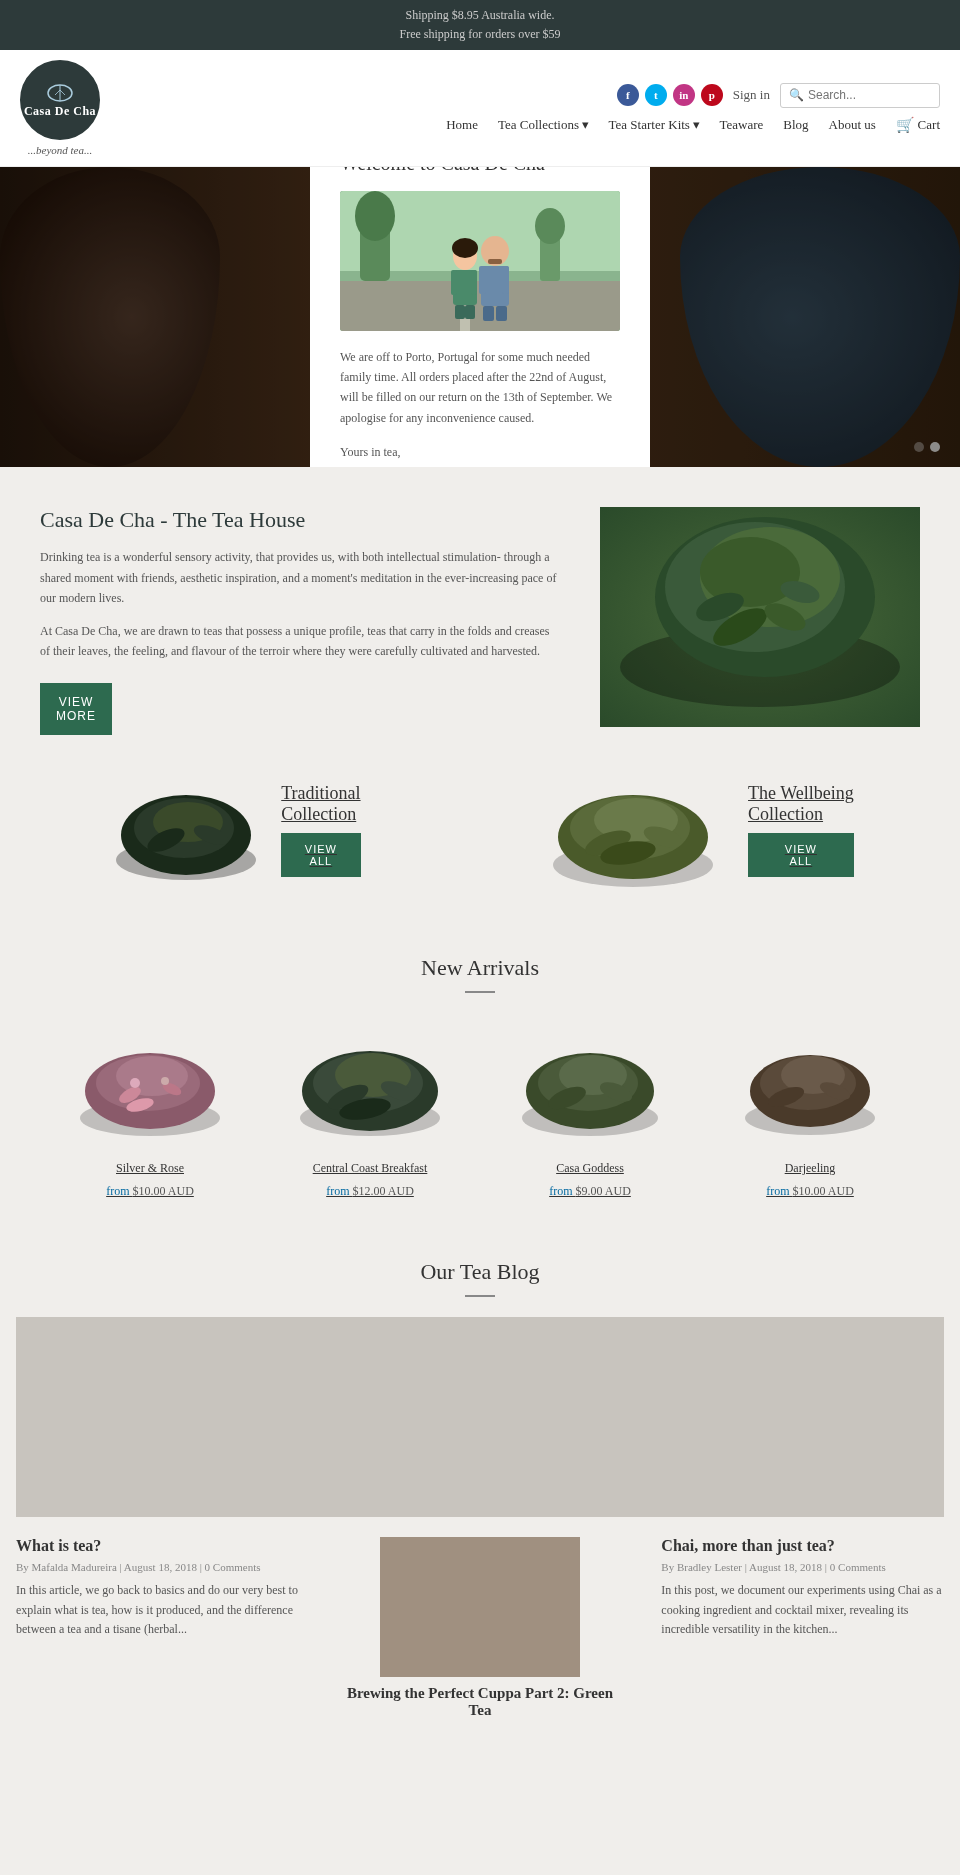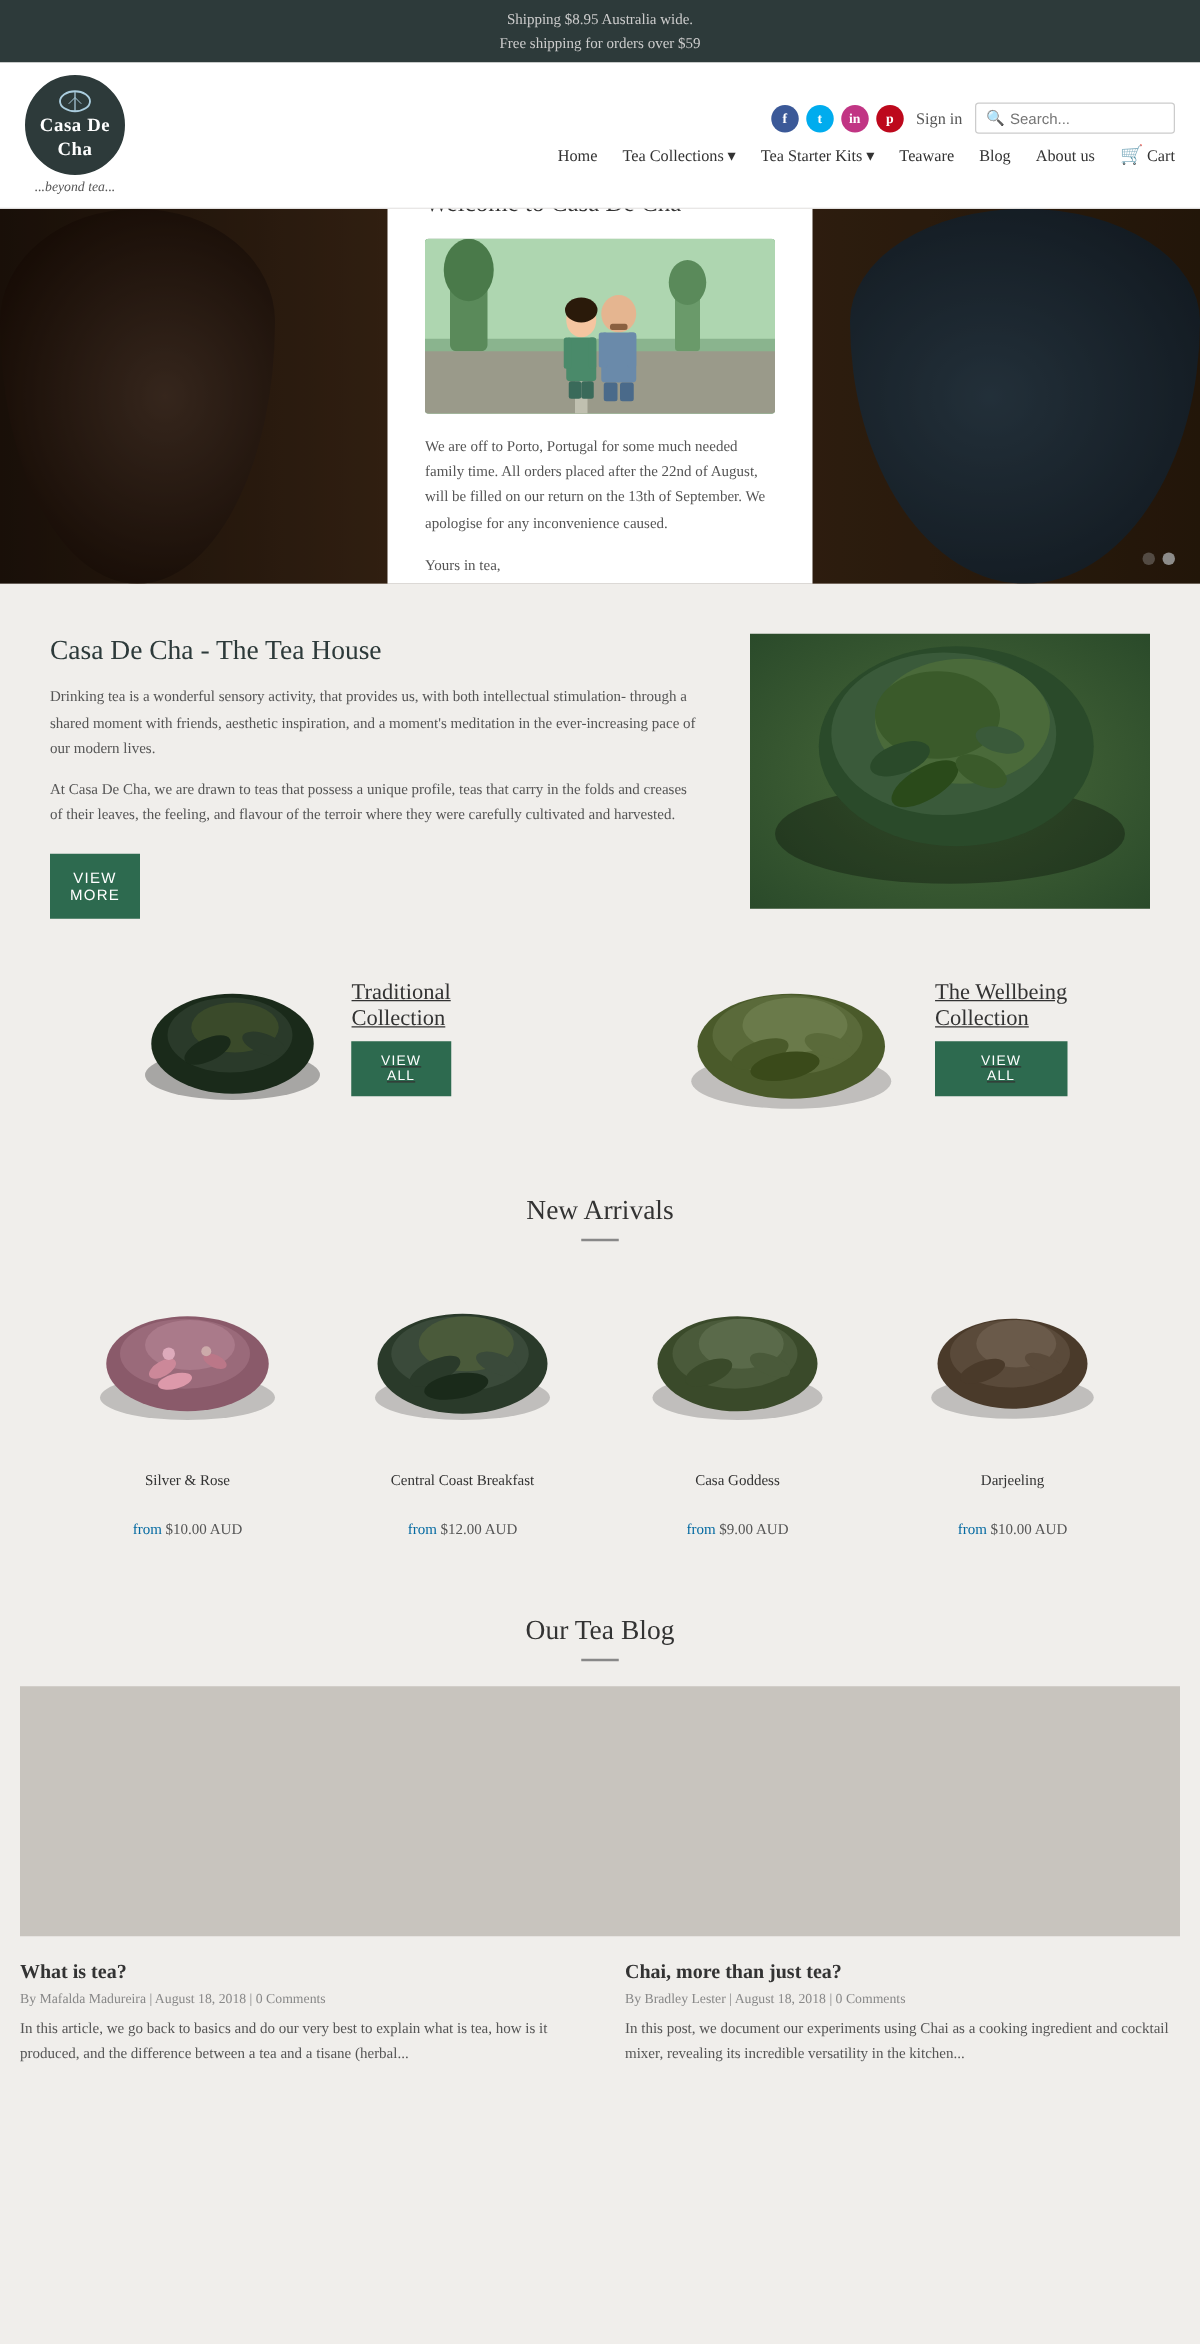--- a/index.html
+++ b/index.html
@@ -269,21 +269,22 @@
       display: flex;
       gap: 10px;
       justify-content: center;
       flex-wrap: wrap;
     }
     .product-item {
       width: 210px;
       display: flex;
       flex-direction: column;
       align-items: center;
-      gap: 24px;
+      gap: 8px;
+      text-decoration: underline;
     }
     .product-img {
       width: 180px;
       height: 140px;
       display: flex;
       align-items: center;
       justify-content: center;
     }
     .product-name {
       font-size: 12px;
@@ -377,21 +378,21 @@
 
 <div class="header">
   <div class="logo-area">
     <div class="logo-box">
       <svg width="28" height="22" viewBox="0 0 28 22">
         <ellipse cx="14" cy="11" rx="12" ry="8" fill="none" stroke="#acd" stroke-width="1.5"></ellipse>
         <line x1="14" y1="3" x2="14" y2="19" stroke="#acd" stroke-width="1"></line>
         <line x1="14" y1="8" x2="19" y2="13" stroke="#acd" stroke-width="0.8"></line>
         <line x1="14" y1="8" x2="9" y2="13" stroke="#acd" stroke-width="0.8"></line>
       </svg>
-      <span style="font-size:15px; letter-spacing:0.5px; line-height:1.3; text-align:center;">Casa De Cha</span>
+      <span style="font-size:12px; letter-spacing:0.5px; line-height:1.3; text-align:center;">Casa De Cha</span>
     </div>
     <span class="logo-tagline">...beyond tea...</span>
   </div>
 
   <div class="header-right">
     <div class="social-search">
       <div class="social-icons">
         <div class="social-icon" style="background:#3b5998;">f</div>
         <div class="social-icon twitter" style="background:#00acee;">t</div>
         <div class="social-icon" style="background:#c13584;">in</div>
@@ -642,20 +643,24 @@
     <div style="width:100%;height:200px;background:#c8c4be;margin-bottom:20px;"></div>
 
     <div class="blog-posts">
 
       <div class="blog-post">
         <h3 class="blog-title">What is tea?</h3>
         <div class="blog-meta">By Mafalda Madureira | August 18, 2018 | 0 Comments</div>
         <p class="blog-excerpt">In this article, we go back to basics and do our very best to explain what is tea, how is it produced, and the difference between a tea and a tisane (herbal...</p>
       </div>
 
+      <div class="blog-middle">
+        <div style="width:200px;height:140px;background:#a09080;"></div>
+        <h3 class="blog-middle-title">Brewing the Perfect Cuppa Part 2: Green Tea</h3>
+      </div>
 
       <div class="blog-post">
         <h3 class="blog-title">Chai, more than just tea?</h3>
         <div class="blog-meta">By Bradley Lester | August 18, 2018 | 0 Comments</div>
         <p class="blog-excerpt">In this post, we document our experiments using Chai as a cooking ingredient and cocktail mixer, revealing its incredible versatility in the kitchen...</p>
       </div>
 
     </div>
   </div>
 

